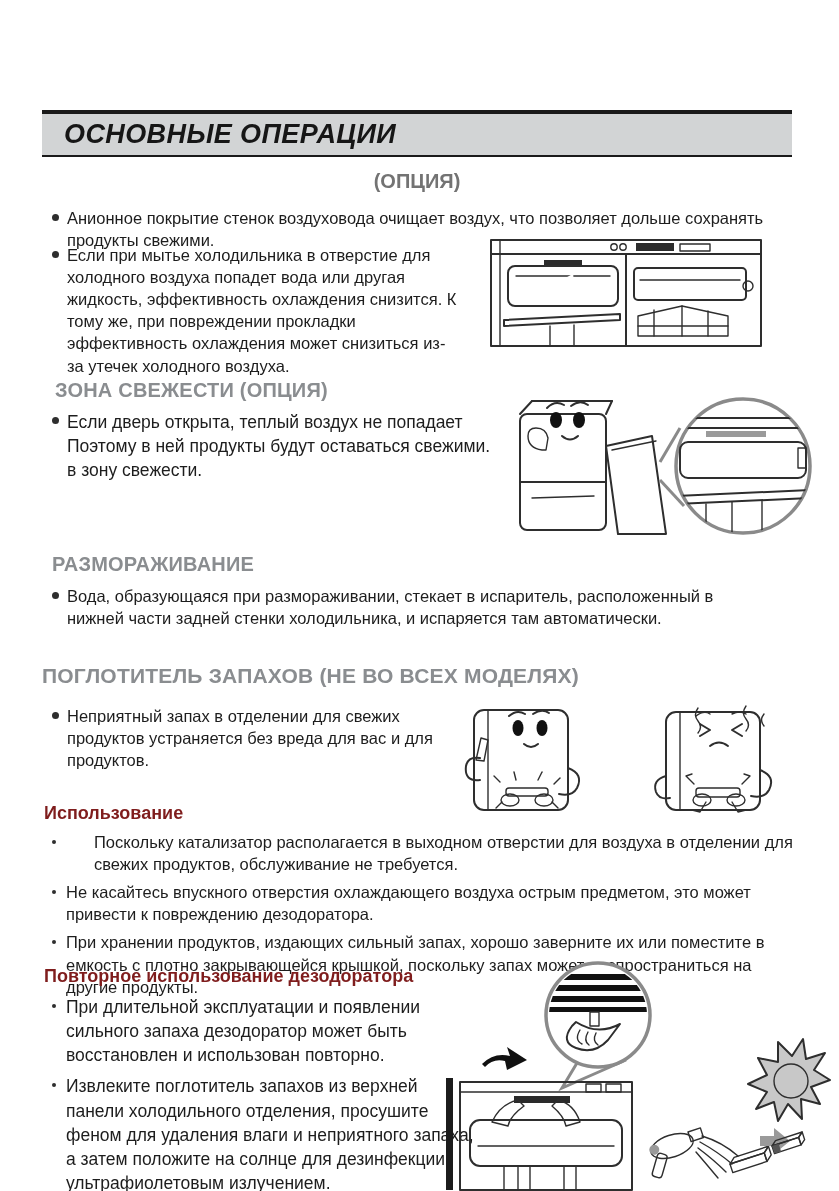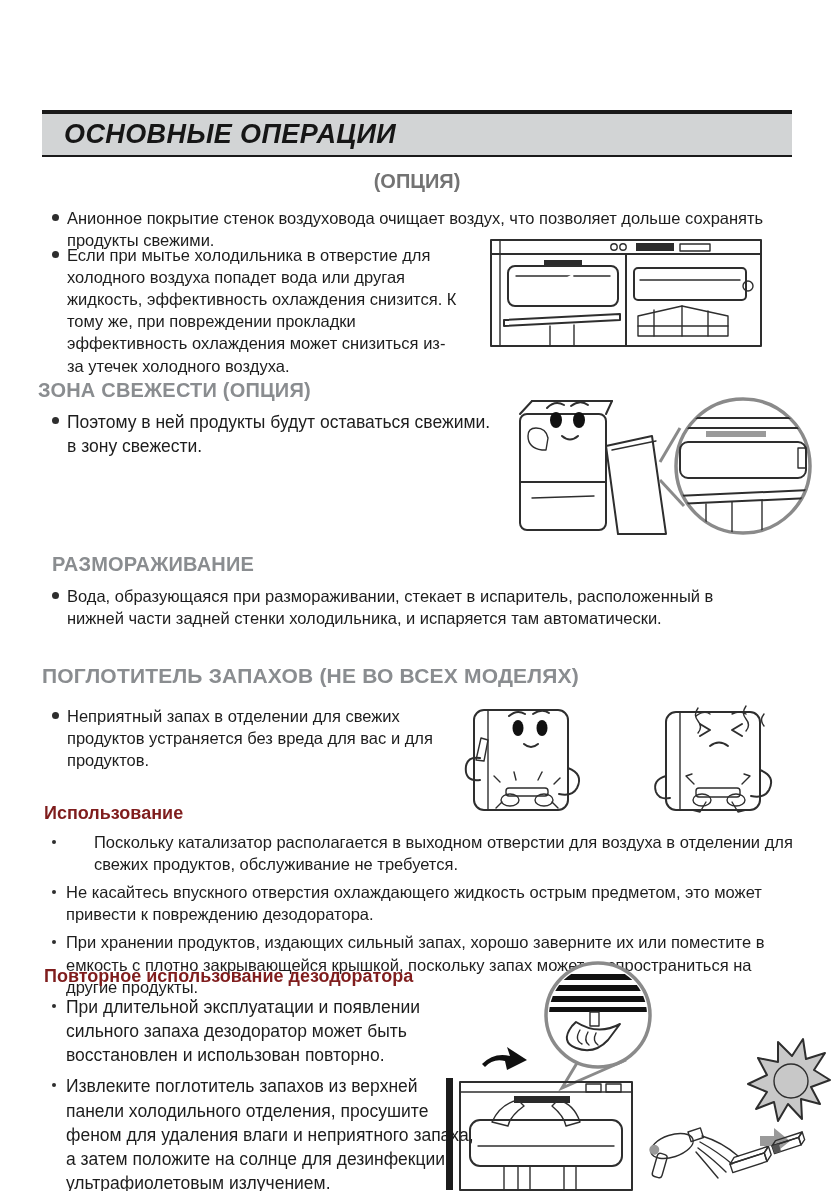--- a/index.html
+++ b/index.html
@@ -93,25 +93,26 @@
     <circle cx="262" cy="50" r="5" class="ln1"></circle>
 
     <polygon points="152,80 196,70 242,80 242,100 152,100" fill="#fbfbfb" class="ln1"></polygon>
     <line x1="168" y1="74" x2="168" y2="100" class="ln1"></line>
     <line x1="196" y1="70" x2="196" y2="100" class="ln1"></line>
     <line x1="222" y1="75" x2="222" y2="100" class="ln1"></line>
     <line x1="152" y1="90" x2="242" y2="90" class="ln1"></line>
   </svg>
 </div>
 
-<h2 class="abs gray" style="left:38px; top:331px;">ЗОНА СВЕЖЕСТИ (ОПЦИЯ)</h2>
+<h2 class="abs gray" style="left:55px; top:331px;">ЗОНА СВЕЖЕСТИ (ОПЦИЯ)</h2>
 <div class="abs" style="left:52px; top:362px; width:480px;">
   <div class="b">
       <span class="dot"></span>
     <div class="btxt big">
+      <div>Если дверь открыта, теплый воздух не попадает</div>
       <div>Поэтому в ней продукты будут оставаться свежими.</div>
       <div>в зону свежести.</div>
     </div>
     </div>
 </div>
 
 <div class="abs" style="left:500px; top:336px;">
   <svg width="330" height="162" viewBox="0 0 330 162">
     <defs>
         <clipPath id="c2">
@@ -241,21 +242,21 @@
 </div>
 
 <h3 class="abs black" style="left:44px; top:755px;">Использование</h3>
 <div class="abs" style="left:46px; top:783px; width:750px;">
   <div class="b" style="margin-bottom:6px;gap:28px;">
       <span class="sdot"></span>
     <div class="btxt">Поскольку катализатор располагается в выходном отверстии для воздуха в отделении для свежих продуктов, обслуживание не требуется.</div>
     </div>
   <div class="b" style="margin-bottom:6px;">
       <span class="sdot"></span>
-    <div class="btxt">Не касайтесь впускного отверстия охлаждающего жидкость острым предметом, это может привести к повреждению дезодоратора.</div>
+    <div class="btxt">Не касайтесь впускного отверстия охлаждающего воздуха острым предметом, это может привести к повреждению дезодоратора.</div>
     </div>
   <div class="b">
       <span class="sdot"></span>
     <div class="btxt">При хранении продуктов, издающих сильный запах, хорошо заверните их или поместите в емкость с плотно закрывающейся крышкой, поскольку запах может распространиться на другие продукты.</div>
     </div>
 </div>
 
 <h3 class="abs black" style="left:44px; top:918px;">Повторное использование дезодоратора</h3>
 <div class="abs" style="left:46px; top:947px; width:432px;">
   <div class="b" style="margin-bottom:7px;">

